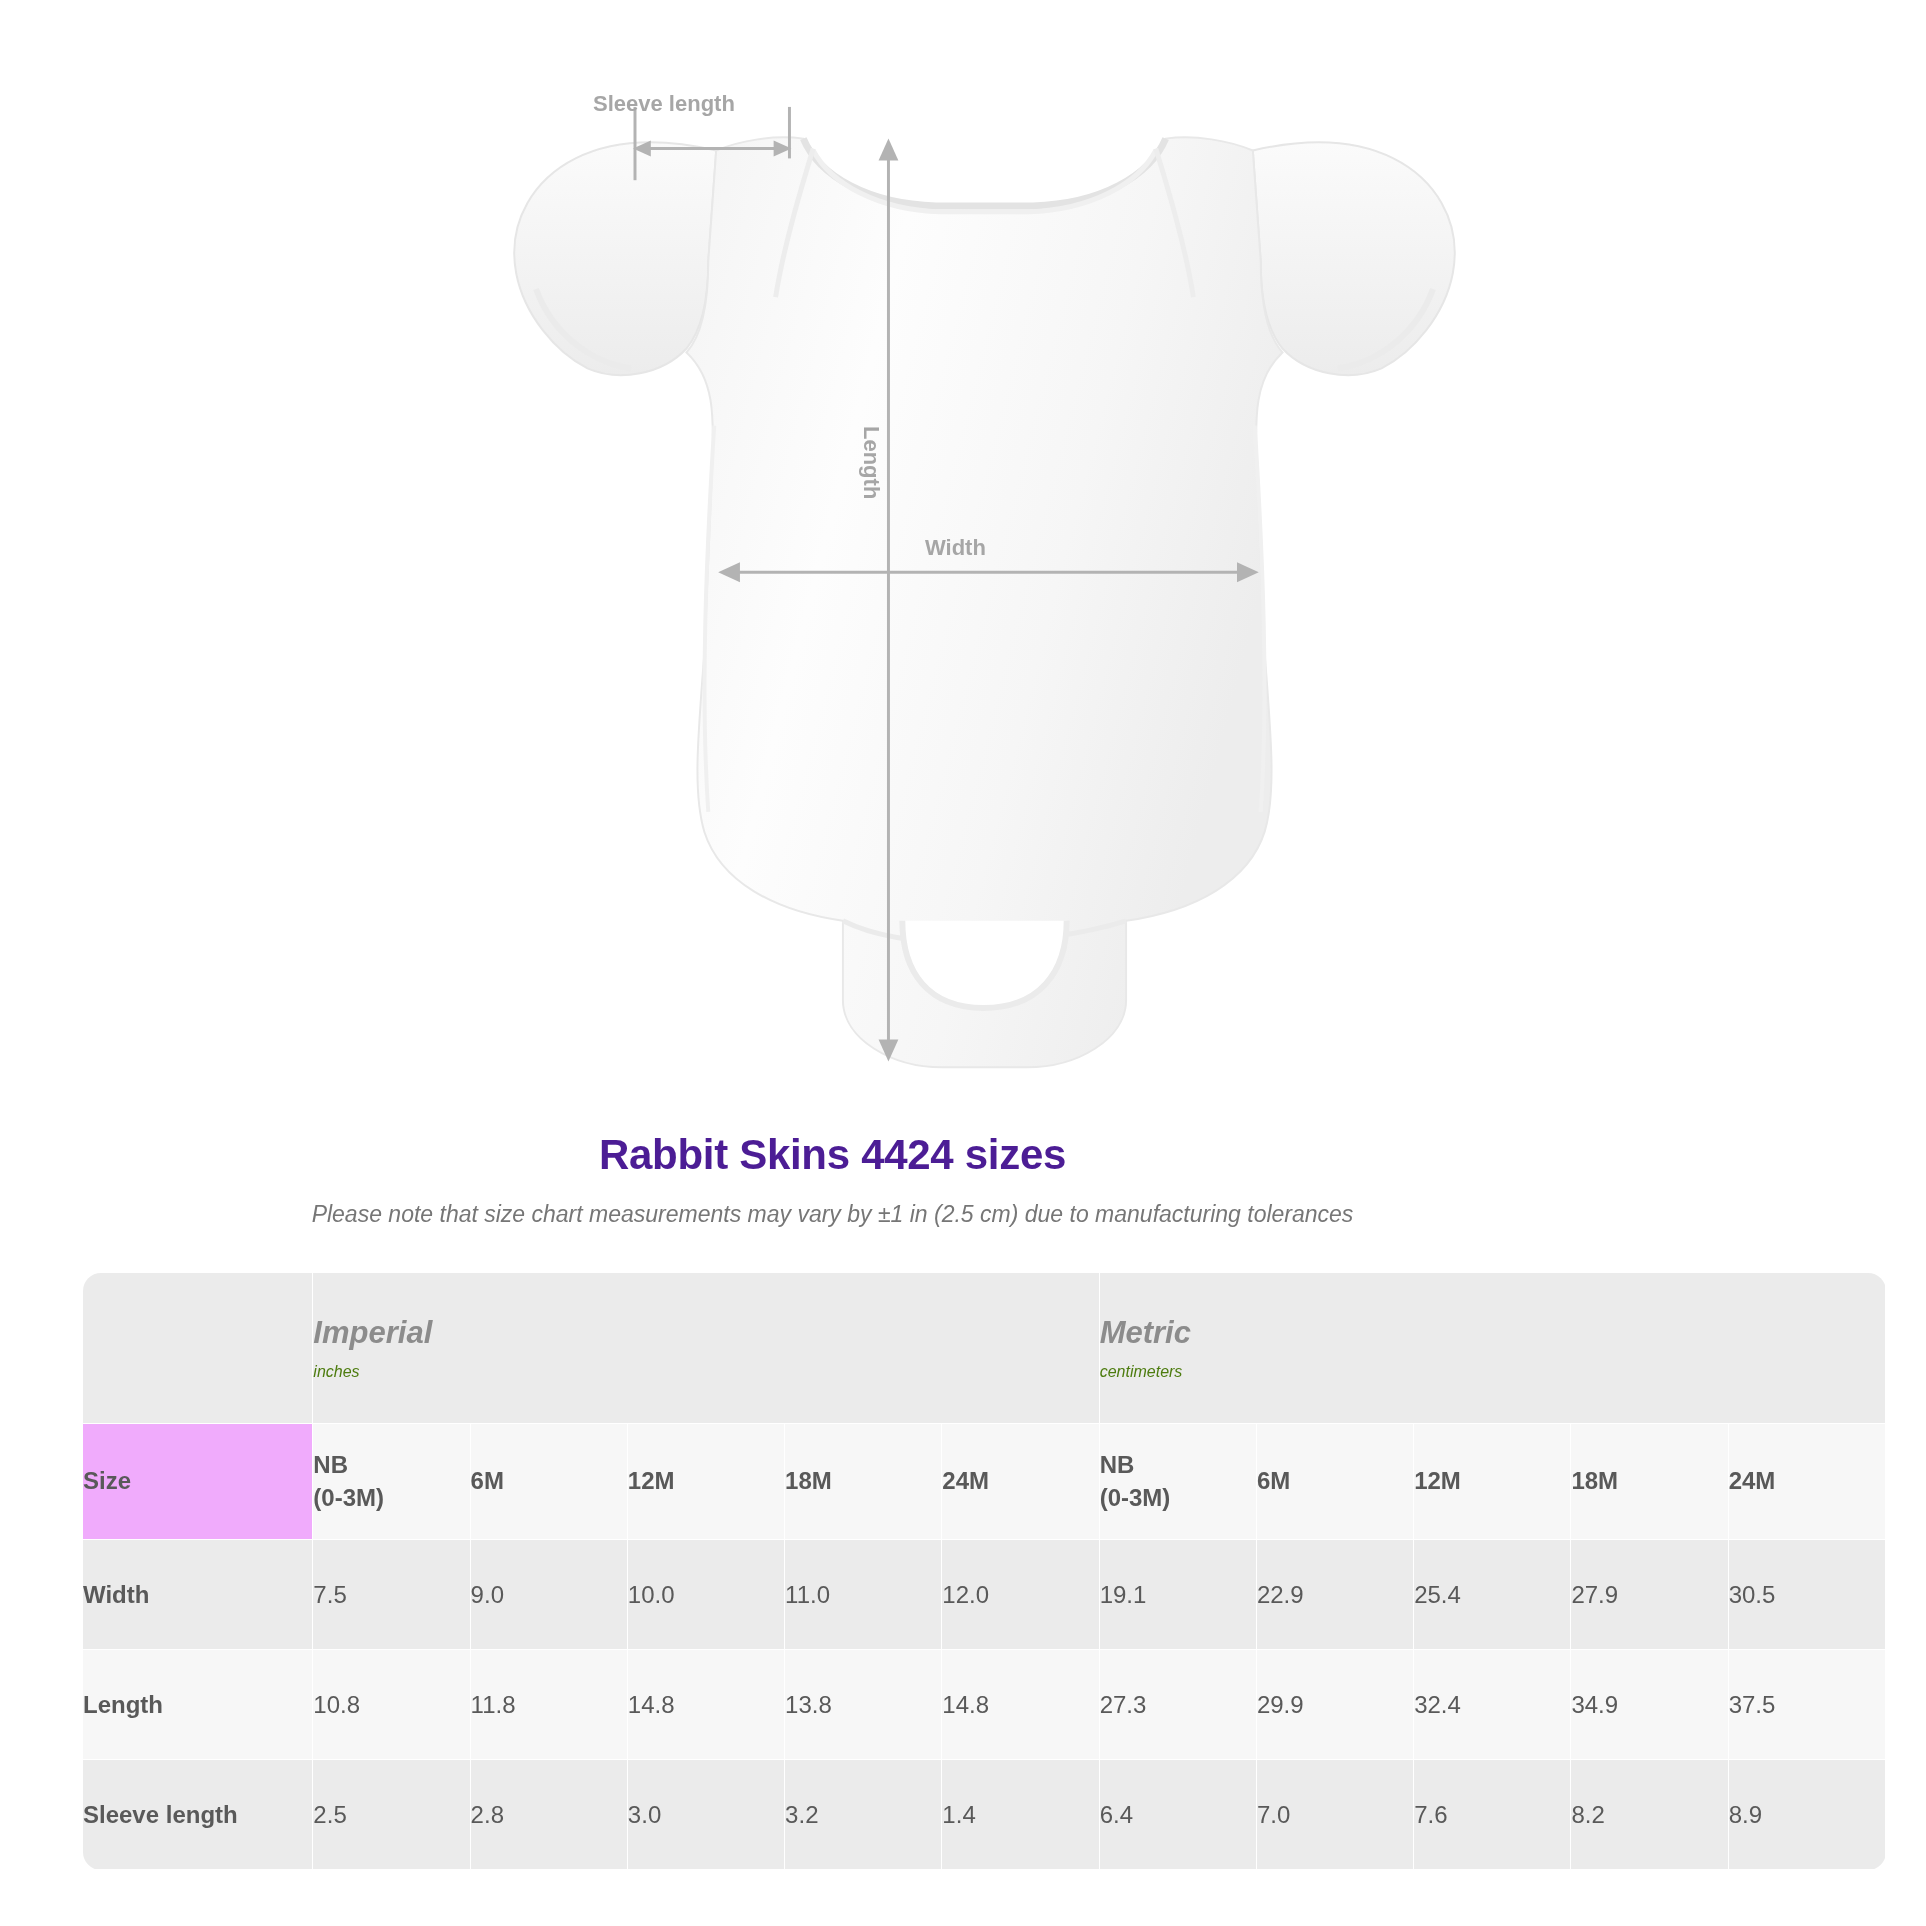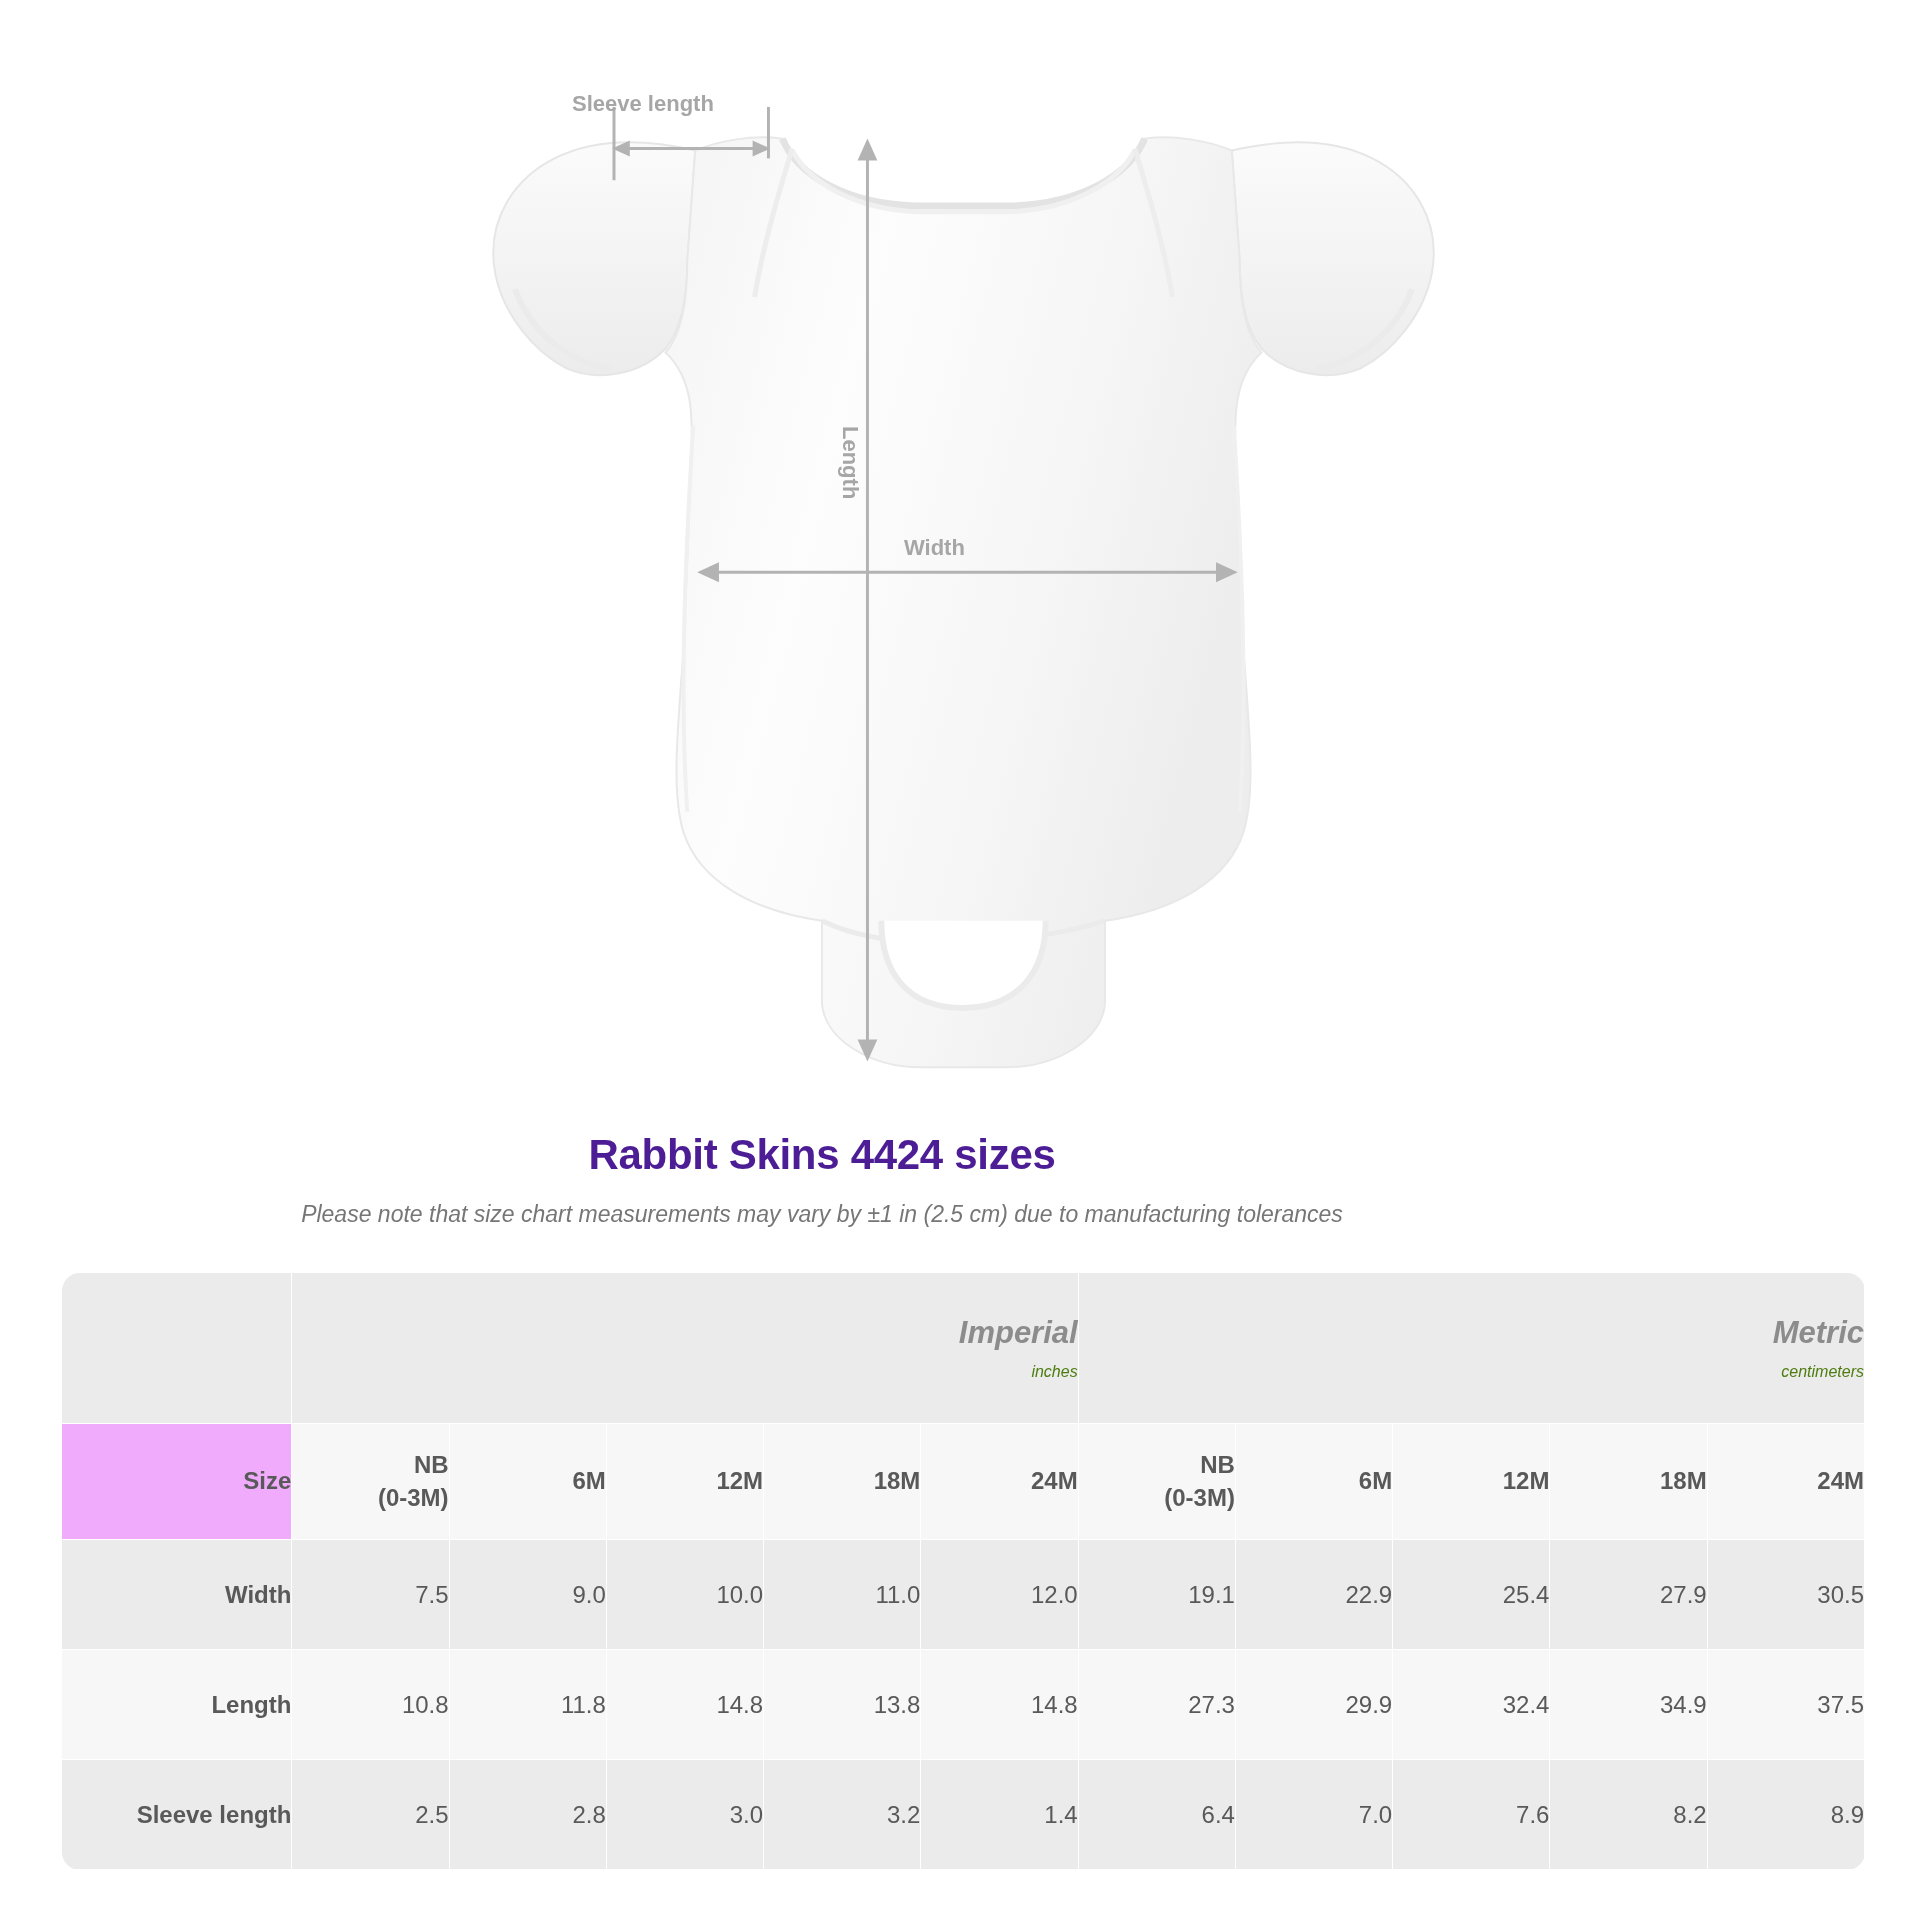--- a/index.html
+++ b/index.html
@@ -12,20 +12,21 @@
     height: 1927px;
     font-family: "Liberation Sans", sans-serif;
     color: #333333;
     overflow: hidden;
   }
   .page {
     position: relative;
     width: 1644px;
     height: 1927px;
     box-sizing: border-box;
+    padding-left: 21px;
   }
 
   
   .garment-area {
     position: relative;
     width: 1927px;
     height: 1099px;
   }
   .garment-svg {
     position: absolute;
@@ -72,21 +73,21 @@
     margin: 44px 61px 0 61px;
   }
   table.size-table {
     border-collapse: collapse;
     width: 1804px;
     table-layout: fixed;
   }
   table.size-table td,
   table.size-table th {
     border: 1px solid #ffffff;
-    text-align: right;
+    text-align: left;
     vertical-align: middle;
     font-size: 24px;
     color: #595959;
     padding: 0;
   }
   
   .unit-row td {
     background: #ebebeb;
     height: 150px;
   }

